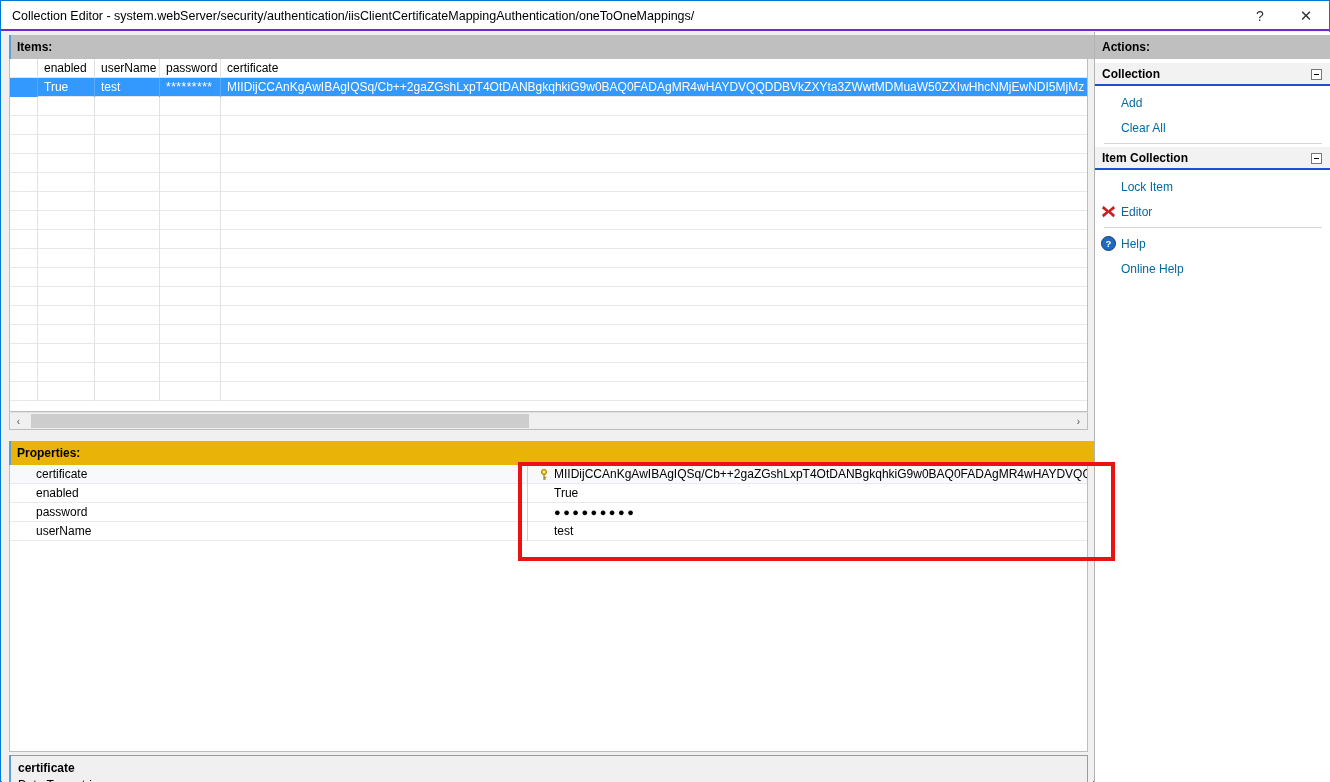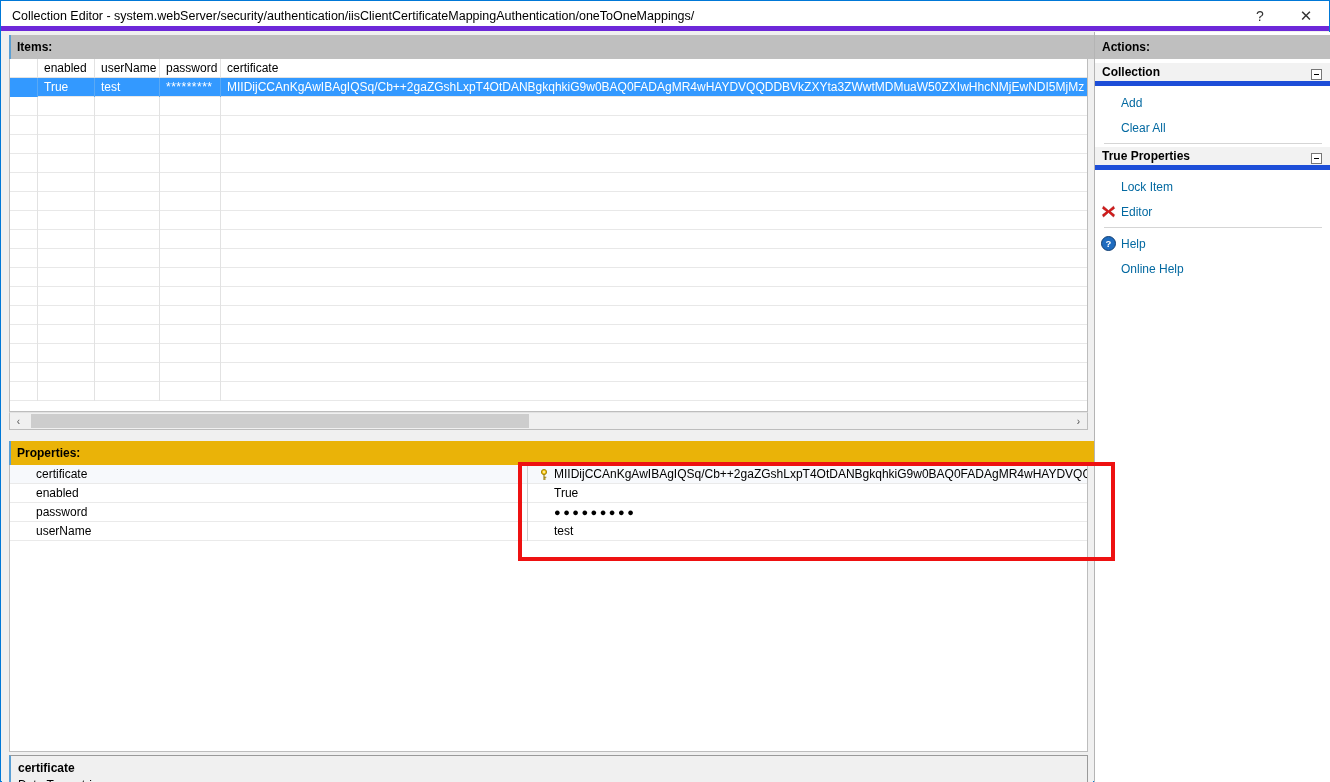--- a/index.html
+++ b/index.html
@@ -18,21 +18,21 @@
     width: 1330px; height: 782px;
     border: 1px solid #0078d7;
     background: #f0f0f0;
   }
 
   
   #titlebar {
     position: absolute; left: 0; top: 0;
     width: 1328px; height: 30px;
     background: #ffffff;
-    border-bottom: 5px solid #6d28d9;
+    border-bottom: 2px solid #6d28d9;
   }
   #title-text {
     position: absolute; left: 11px; top: 8px;
     font-size: 12.5px; color: #000000;
     white-space: nowrap;
   }
   .caption-btn {
     position: absolute; top: 0; width: 46px; height: 29px;
     display: flex; align-items: center; justify-content: center;
     color: #333; font-size: 14px; background: transparent;
@@ -211,21 +211,21 @@
     width: 236px; height: 24px;
     background: #bfbfbf;
     display: flex; align-items: center;
   }
   #actions-header .hdr-label {
     margin-left: 7px; font-weight: bold; font-size: 12px; color: #000;
   }
   .act-group-title {
     position: relative; height: 23px;
     background: #f2f2f2;
-    border-bottom: 5px solid #1d4ed8;
+    border-bottom: 2px solid #1d4ed8;
     display: flex; align-items: center;
   }
   .act-group-title .gt-text {
     margin-left: 7px; font-weight: bold; font-size: 12px; color: #000;
   }
   .collapse-box {
     position: absolute; right: 9px; top: 6px;
     width: 11px; height: 11px;
     border: 1px solid #767676;
     background: #ffffff;
@@ -475,21 +475,21 @@
         <span class="ai-icon"></span>
         <span class="ai-label">Add</span>
       </div>
       <div class="act-item">
         <span class="ai-icon"></span>
         <span class="ai-label">Clear All</span>
       </div>
       <div class="act-sep"></div>
 
       <div class="act-group-title">
-        <span class="gt-text">True Properties</span>
+        <span class="gt-text">Item Collection</span>
         <span class="collapse-box"></span>
       </div>
       <div class="act-spacer"></div>
       <div class="act-item">
         <span class="ai-icon"></span>
         <span class="ai-label">Lock Item</span>
       </div>
       <div class="act-item">
         <span class="ai-icon">
           <svg width="15" height="15" viewBox="0 0 15 15">

